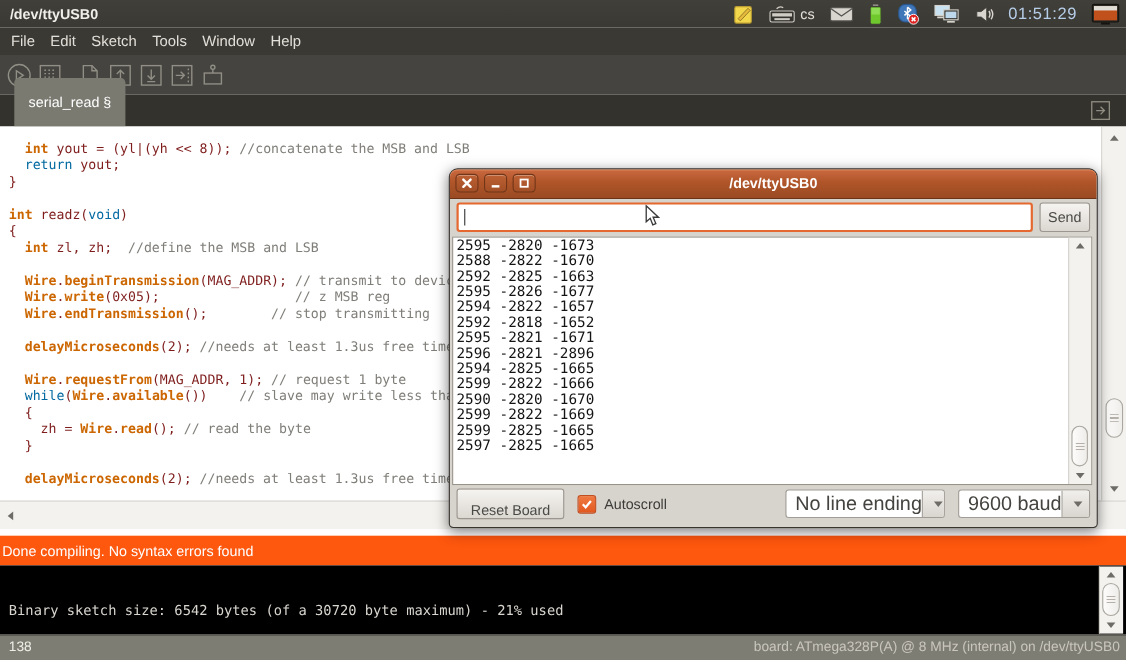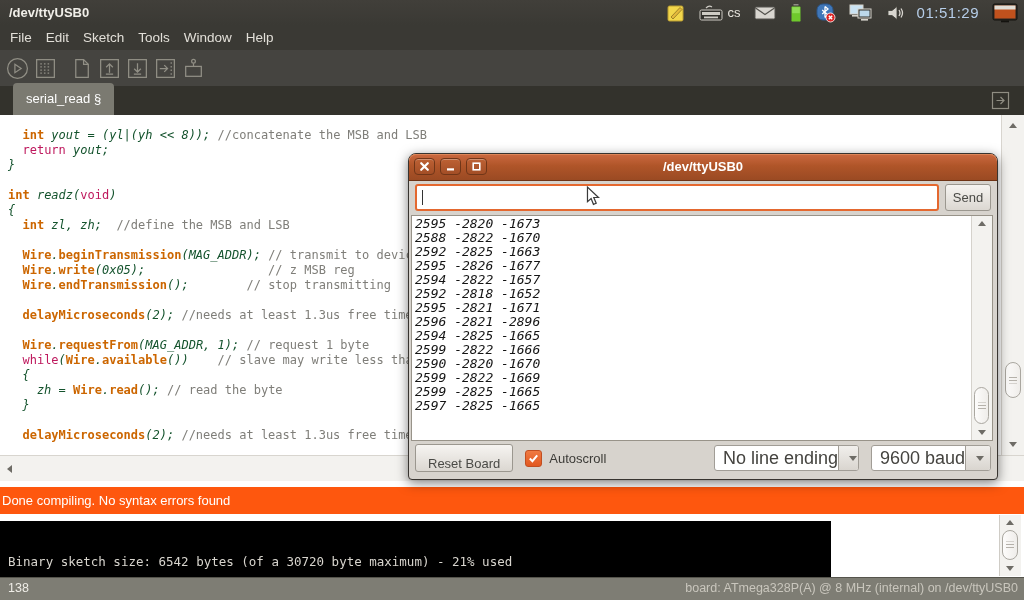--- a/index.html
+++ b/index.html
@@ -24,48 +24,48 @@
   .toolbar{position:absolute;left:0;top:50px;width:1024px;height:36px;background:#454440;
            display:flex;align-items:center;padding-left:5px;box-sizing:border-box;}
   .tb-btn{width:25px;height:25px;margin-right:3px;background:transparent;border:0;padding:0;}
   .tb-btn:nth-child(3){margin-left:8px;}
   .tb-btn svg{width:25px;height:25px;fill:none;stroke:#918f85;stroke-width:1.2px;}
   .tb-btn svg .dots{stroke-dasharray:1.5 2;}
 
   
   .tabbar{position:absolute;left:0;top:86px;width:1024px;height:29px;background:#33322c;}
   .tab{position:absolute;left:13px;bottom:0;height:26px;background:#7b7a71;
-       border-radius:4px 4px 0 0;color:#fff;font-size:13px;line-height:26px;padding:3px 13px;}
+       border-radius:4px 4px 0 0;color:#fff;font-size:13px;line-height:26px;padding:9px 13px;}
   .tabmenu{position:absolute;right:13px;top:4px;width:21px;height:21px;}
   .tabmenu svg{width:21px;height:21px;fill:none;stroke:#8f8d82;stroke-width:1.2px;}
 
   
   .editor{position:absolute;left:0;top:115px;width:1001px;height:340px;background:#ffffff;overflow:hidden;}
   .code{padding:13px 0 0 8px;font-family:"DejaVu Sans Mono",monospace;font-size:12px;}
   .code-line{height:15px;line-height:15px;white-space:pre;}
   .kw{color:#cc6600;font-weight:bold;}
-  .kw2{color:#be185d;}
+  .kw2{color:#0369a1;}
   .cm{color:#7f7e79;}
-  .tx{color:#14532d;font-style:italic;}
+  .tx{color:#7f1d1d;}
 
   
   .vscroll{position:absolute;left:1001px;top:115px;width:23px;height:340px;background:#f3f2ef;border-left:1px solid #d8d5cf;box-sizing:border-box;}
   .hscroll{position:absolute;left:0;top:455px;width:1024px;height:26px;background:#f3f2ef;border-top:1px solid #d8d5cf;box-sizing:border-box;}
   .arr{width:0;height:0;position:absolute;}
   .arr-up{border-left:4px solid transparent;border-right:4px solid transparent;border-bottom:5px solid #6e6c66;}
   .arr-down{border-left:4px solid transparent;border-right:4px solid transparent;border-top:5px solid #6e6c66;}
   .arr-left{border-top:4px solid transparent;border-bottom:4px solid transparent;border-right:5px solid #6e6c66;}
   .thumb{position:absolute;background:linear-gradient(90deg,#fdfcfb,#efedea);border:1px solid #aaa7a0;border-radius:8px;box-sizing:border-box;}
   .thumb .grip{position:absolute;left:50%;top:50%;width:8px;height:7px;transform:translate(-50%,-50%);
                background:repeating-linear-gradient(#b5b1aa 0 1px,transparent 1px 3px);}
 
   
   .status-orange{position:absolute;left:0;top:487px;width:1024px;height:27px;background:#fe570e;
                  color:#fff;font-size:13px;line-height:27px;padding-left:2px;box-sizing:border-box;}
-  .console{position:absolute;left:0;top:514px;width:831px;height:63px;background:#000;margin-top:7px;}
+  .console{position:absolute;left:0;top:514px;width:1024px;height:63px;background:#000;}
   .console-text{position:absolute;left:8px;top:33px;color:#d8d5ce;font-family:"DejaVu Sans Mono",monospace;font-size:12.5px;white-space:pre;}
   .cscroll{position:absolute;left:999px;top:515px;width:22px;height:61px;background:#f3f2ef;border-left:1px solid #cfccc6;box-sizing:border-box;}
   .footer{position:absolute;left:0;top:577px;width:1024px;height:26px;background:#7e7d74;border-top:1px solid #55544c;box-sizing:border-box;}
   .line-num{position:absolute;left:8px;top:3px;color:#efede7;font-size:12.5px;}
   .board-info{position:absolute;right:6px;top:3px;color:#c9c6bd;font-size:12.5px;}
 
   
   .serial-win{position:absolute;left:408px;top:153px;width:590px;height:327px;
               background:#d7d3cd;border:1px solid #383430;border-radius:8px 8px 4px 4px;
               box-shadow:0 3px 12px rgba(0,0,0,.5);box-sizing:border-box;}
@@ -81,21 +81,21 @@
 
   .sw-inputrow{position:absolute;left:6px;right:6px;top:30px;height:29px;display:flex;gap:6px;}
   .field-wrap{position:relative;flex:1;}
   .sw-input{width:100%;height:27px;box-sizing:border-box;border:2px solid #e4682f;border-radius:3px;
             background:#fff;font-size:13px;padding:0 6px;outline:none;}
   .caret{position:absolute;left:7px;top:6px;width:1px;height:15px;background:#333;}
   .send-btn{flex:0 0 46px;height:27px;border:1px solid #9b978f;border-radius:3px;
             background:linear-gradient(#f6f4f1,#dbd7d1);color:#4a4a46;font-size:13px;font-family:Liberation Sans, sans-serif;}
 
   .sw-output{position:absolute;left:2px;right:4px;top:61px;height:226px;background:#fff;
-             border:1px solid #989389;box-sizing:border-box;overflow:hidden;font-style:italic;}
+             border:1px solid #989389;box-sizing:border-box;overflow:hidden;}
   .out-lines{padding:1px 0 0 3px;font-family:"DejaVu Sans Mono",monospace;font-size:13px;color:#141414;}
   .out-line{height:14px;line-height:14px;white-space:pre;}
   .oscroll{position:absolute;right:0;top:0;bottom:0;width:21px;background:#f3f2ef;border-left:1px solid #d5d2cc;box-sizing:border-box;}
 
   .sw-controls{position:absolute;left:6px;right:6px;bottom:5px;height:32px;display:flex;align-items:center;}
   .reset-btn{height:28px;padding:11px 12px;border:1px solid #9b978f;border-radius:3px;
              background:linear-gradient(#f6f4f1,#dbd7d1);color:#4a4a46;font-size:13px;font-family:"Liberation Sans",sans-serif;}
   .chk{width:15px;height:15px;margin-left:12px;border:1px solid #c14e20;border-radius:3px;
        background:linear-gradient(#ef7a42,#e2581f);display:flex;align-items:center;justify-content:center;}
   .chk svg{width:11px;height:11px;}

